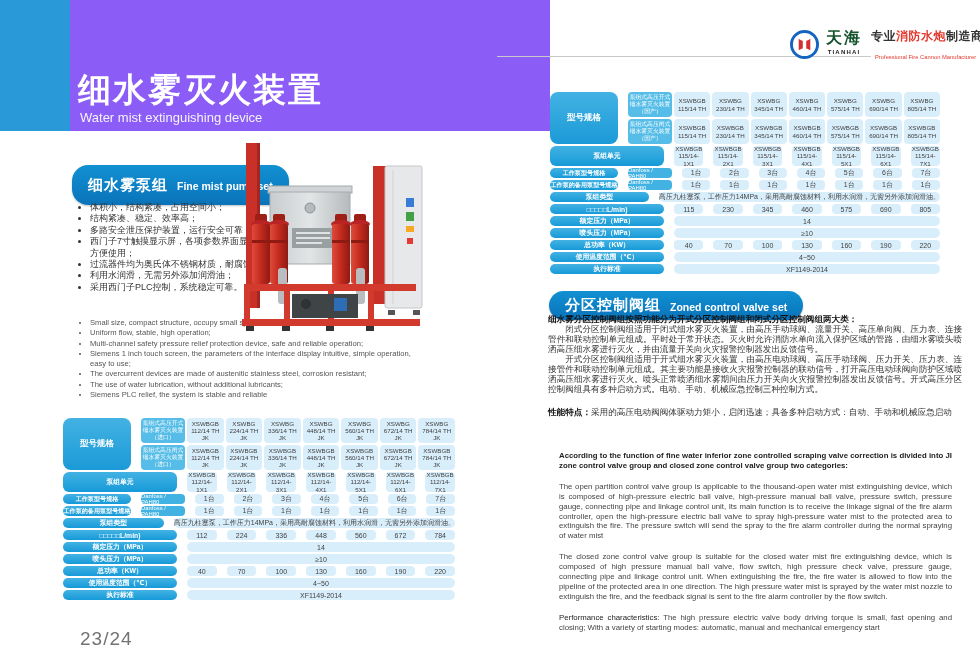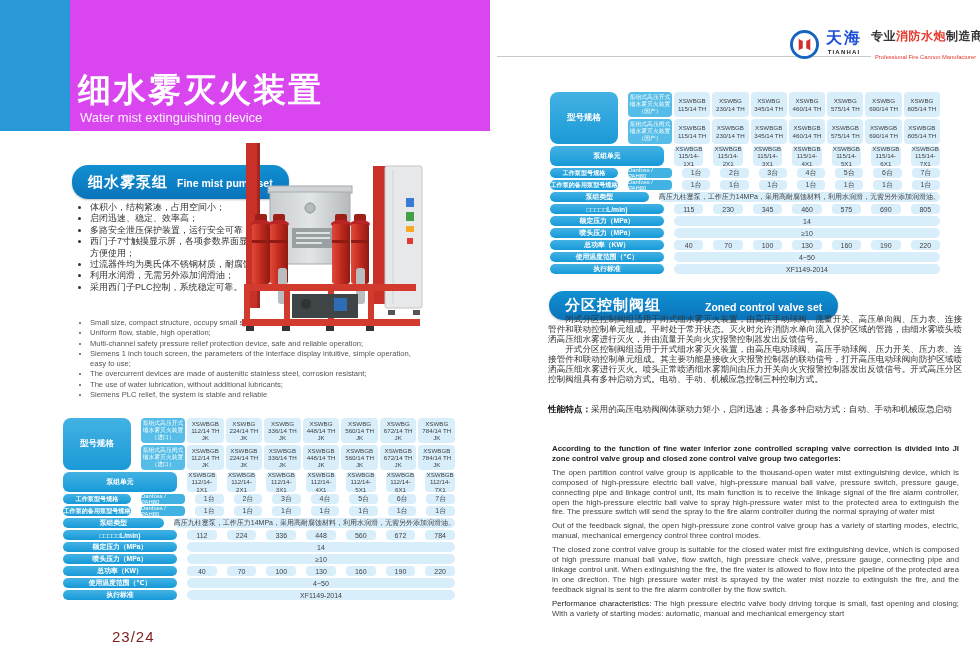--- a/index.html
+++ b/index.html
@@ -1,29 +1,29 @@
 <!DOCTYPE html>
 <html><head>
 <meta charset="utf-8">
 <style>
   html,body{margin:0;padding:0;background:#fff;}
   .page{position:relative;width:980px;height:664px;background:#fff;overflow:hidden;
         font-family:"Liberation Sans","DejaVu Sans",sans-serif;}
   
   .header-strip{position:absolute;left:0;top:0;width:70px;height:131px;background:#2a99d8;}
-  .header{position:absolute;left:70px;top:0;width:420px;height:131px;background:#d946ef;text-decoration:underline;}
+  .header{position:absolute;left:70px;top:0;width:480px;height:131px;background:#8b5cf6;text-decoration:underline;}
   .title{position:absolute;left:8px;top:68px;color:#fff;font-size:33px;font-weight:bold;letter-spacing:2px;}
   .subtitle{position:absolute;left:10px;top:110px;color:rgba(255,255,255,.92);font-size:13px;}
   
   .badge{position:absolute;display:flex;align-items:center;border-radius:16px;
          background:linear-gradient(180deg,#1190d2,#0a73ba);color:#fff;padding:0 16px;box-shadow:0 1px 2px rgba(0,0,0,.25);}
   .badge .cn{font-size:15px;font-weight:bold;letter-spacing:1px;}
   .badge .en{font-size:10.5px;font-weight:bold;margin-left:9px;position:relative;top:1px;}
-  #badge-pump{left:72px;top:165px;height:34px;}
-  #badge-valve{left:549px;top:291px;height:29px;gap:35px;}
+  #badge-pump{left:72px;top:165px;height:40px;}
+  #badge-valve{left:549px;top:291px;height:29px;}
   
   .bullets{position:absolute;margin:0;padding:0 0 0 12px;list-style:disc;}
   #bullets-cn{left:78px;top:202px;width:242px;font-size:9px;line-height:11.4px;color:#333;}
   #bullets-en{left:78px;top:318px;width:332px;font-size:7.6px;line-height:10.3px;color:#555;}
   .bullets li{margin:0;}
   
   .photo{position:absolute;left:236px;top:140px;width:248px;height:196px;}
   
   .spec-table{position:absolute;display:flex;flex-direction:column;gap:2px;}
   #table-domestic{left:550px;top:92px;width:390px;}
@@ -46,59 +46,59 @@
   .c-narrow{width:68px;font-size:6.1px;}
   .c-brand{width:44px;background:#41b2e2;color:#fff;font-size:5.9px;border-radius:4px;
       display:flex;align-items:center;justify-content:center;}
   .c-band{flex:1;background:#d9eefb;border-radius:6px;color:#3f3f3f;font-size:7px;
       display:flex;align-items:center;justify-content:center;white-space:nowrap;}
   
   .cn-text{position:absolute;left:548px;top:314px;width:414px;font-size:8.6px;line-height:10px;
       color:#333;text-align:justify;}
   .cn-text p{margin:0;text-indent:2em;}
   .cn-text p.lead{text-indent:0;font-weight:bold;color:#111;}
-  .cn-text p.perf{text-indent:0;margin-top:20px;}
+  .cn-text p.perf{text-indent:0;margin-top:13px;}
   .cn-text .bold{font-weight:bold;color:#111;}
   .en-text{position:absolute;left:548px;top:440px;width:415px;font-size:7.8px;line-height:9.9px;
       color:#444;text-align:justify;}
-  .en-text p{margin:4px;}
+  .en-text p{margin:11px;}
   .en-text p.lead{font-weight:bold;color:#222;}
   .en-text .bold{font-weight:normal;color:#222;}
   
   .rule{position:absolute;top:56px;left:497px;width:478px;border-top:1px solid #c9c9c9;}
   .logo{position:absolute;left:790px;top:28px;display:flex;align-items:flex-start;z-index:2;}
   .logo-mark{width:29px;height:29px;margin-top:2px;}
   .logo-names{margin-left:4px;width:42px;text-align:center;}
-  .logo-cn{font-size:16px;font-weight:bold;color:#1d4ed8;font-family:Liberation Mono, monospace;letter-spacing:2px;}
+  .logo-cn{font-size:16px;font-weight:bold;color:#14532d;font-family:Liberation Mono, monospace;letter-spacing:2px;}
   .logo-en{font-size:6px;font-weight:bold;color:#222;letter-spacing:1.2px;}
   .logo-tag{margin-left:6px;}
   .tag-cn{font-size:12px;font-weight:bold;color:#333;letter-spacing:.5px;white-space:nowrap;}
   .tag-cn .red{color:#e33a2f;}
   .tag-en{display:inline-block;font-size:5.8px;color:#e33a2f;background:#fff;padding:0 4px;margin-top:4px;white-space:nowrap;}
   
-  .pagenum{position:absolute;left:80px;top:628px;font-size:15px;color:#7f1d1d;letter-spacing:1px;margin-left:32px;}
+  .pagenum{position:absolute;left:80px;top:628px;font-size:19px;color:#737373;letter-spacing:1px;}
 </style>
 </head>
 <body>
 
 <div class="page">
 
   <div class="header-strip"></div>
   <div class="header">
     <div class="title">细水雾灭火装置</div>
     <div class="subtitle">Water mist extinguishing device</div>
   </div>
 
   <div class="badge" id="badge-pump">
     <span class="cn">细水雾泵组</span>
     <span class="en">Fine mist pump set</span>
   </div>
   <ul class="bullets" id="bullets-cn">
       <li>体积小，结构紧凑，占用空间小；</li>
-      <li>启闭迅速、稳定、效率高；</li>
+      <li>结构紧凑、稳定、效率高；</li>
       <li>多路安全泄压保护装置，运行安全可靠；</li>
       <li>西门子7寸触摸显示屏，各项参数界面显示直观，操作简单，方便使用；</li>
       <li>过流器件均为奥氏体不锈钢材质，耐腐蚀；</li>
       <li>利用水润滑，无需另外添加润滑油；</li>
       <li>采用西门子PLC控制，系统稳定可靠。</li>
     </ul>
   <ul class="bullets" id="bullets-en">
       <li>Small size, compact structure, occupy small space;</li>
       <li>Uniform flow, stable, high operation;</li>
       <li>Multi-channel safety pressure relief protection device, safe and reliable operation;</li>
@@ -395,25 +395,25 @@
         <div class="c-label c-wide">执行标准</div>
         <div class="c-band">XF1149-2014</div>
       </div>
     </div>
 
   <div class="badge" id="badge-valve">
     <span class="cn">分区控制阀组</span>
     <span class="en">Zoned control valve set</span>
   </div>
   <div class="cn-text" id="cn-text">
+      <p class="lead">细水雾分区控制阀组按照功能分为开式分区控制阀组和闭式分区控制阀组两大类：</p>
       <p>闭式分区控制阀组适用于闭式细水雾灭火装置，由高压手动球阀、流量开关、高压单向阀、压力表、连接管件和联动控制单元组成。平时处于常开状态。灭火时允许消防水单向流入保护区域的管路，由细水雾喷头喷洒高压细水雾进行灭火，并由流量开关向火灾报警控制器发出反馈信号。</p>
       <p>开式分区控制阀组适用于开式细水雾灭火装置，由高压电动球阀、高压手动球阀、压力开关、压力表、连接管件和联动控制单元组成。其主要功能是接收火灾报警控制器的联动信号，打开高压电动球阀向防护区域喷洒高压细水雾进行灭火。喷头正常喷洒细水雾期间由压力开关向火灾报警控制器发出反馈信号。开式高压分区控制阀组具有多种启动方式。电动、手动、机械应急控制三种控制方式。</p>
       <p class="perf"><span class="bold">性能特点：</span>采用的高压电动阀阀体驱动力矩小，启闭迅速；具备多种启动方式：自动、手动和机械应急启动</p>
     </div>
   <div class="en-text" id="en-text">
       <p class="lead">According to the function of fine water inferior zone controlled scraping valve correction is divided into JI zone control valve group and closed zone control valve group two categories:</p>
       <p>The open partition control valve group is applicable to the thousand-open water mist extinguishing device, which is composed of high-pressure electric ball valve, high-pressure manual ball valve, pressure switch, pressure gauge, connecting pipe and linkage control unit, Its main function is to receive the linkage signal of the fire alarm controller, open the high-pressure electric ball valve to spray high-pressure water mist to the protected area to extinguish the fire. The pressure switch will send the spray to the fire alarm controller during the normal spraying of water mist</p>
-      <p>Out of the feedback signal, the open high-pressure zone control valve group has a variety of starting modes, electric, manual, mechanical emergency control three control modes.</p>
       <p>The closed zone control valve group is suitable for the closed water mist fire extinguishing device, which is composed of high pressure manual ball valve, flow switch, high pressure check valve, pressure gauge, connecting pipe and linkage control unit. When extinguishing the fire, the fire water is allowed to flow into the pipeline of the protected area in one direction. The high pressure water mist is sprayed by the water mist nozzle to extinguish the fire, and the feedback signal is sent to the fire alarm controller by the flow switch.</p>
       <p class="perf"><span class="bold">Performance characteristics:</span> The high pressure electric valve body driving torque is small, fast opening and closing; With a variety of starting modes: automatic, manual and mechanical emergency start</p>
     </div>
 
 </div>
 
 </body></html>

